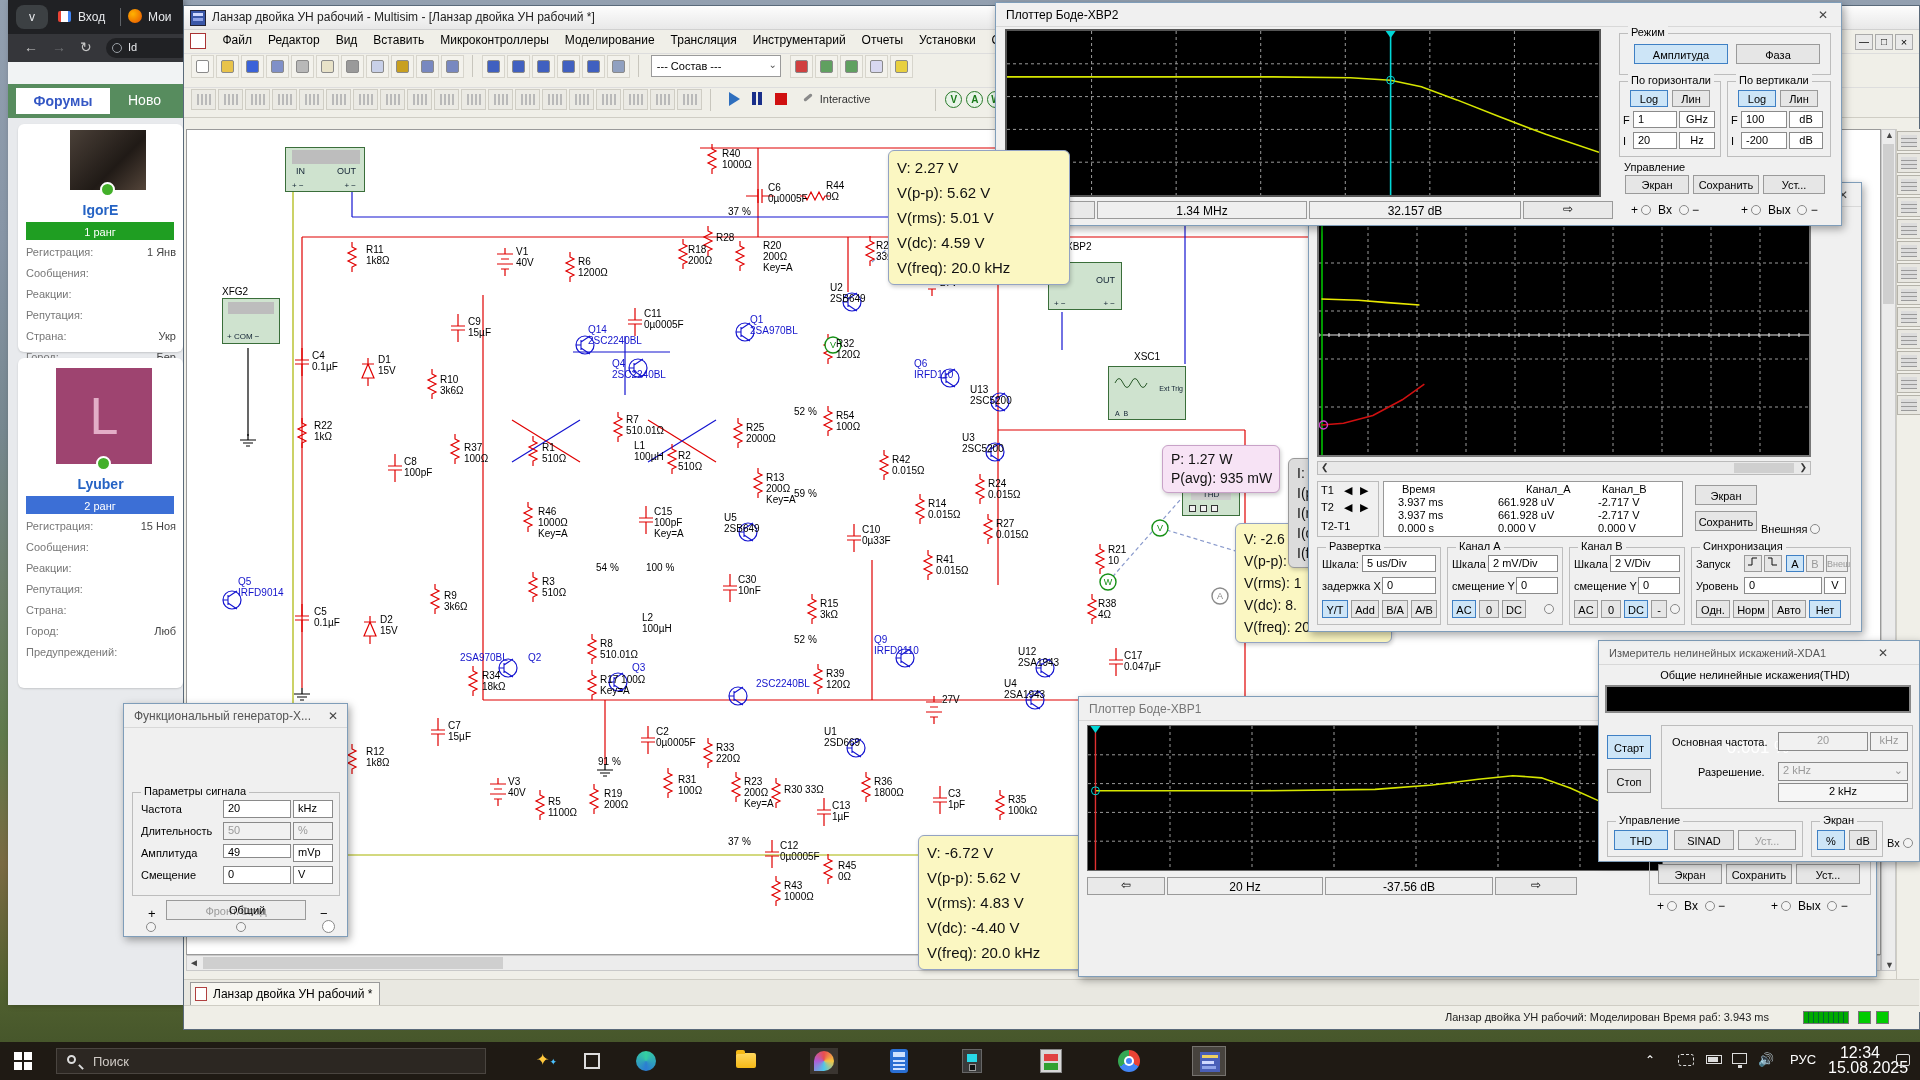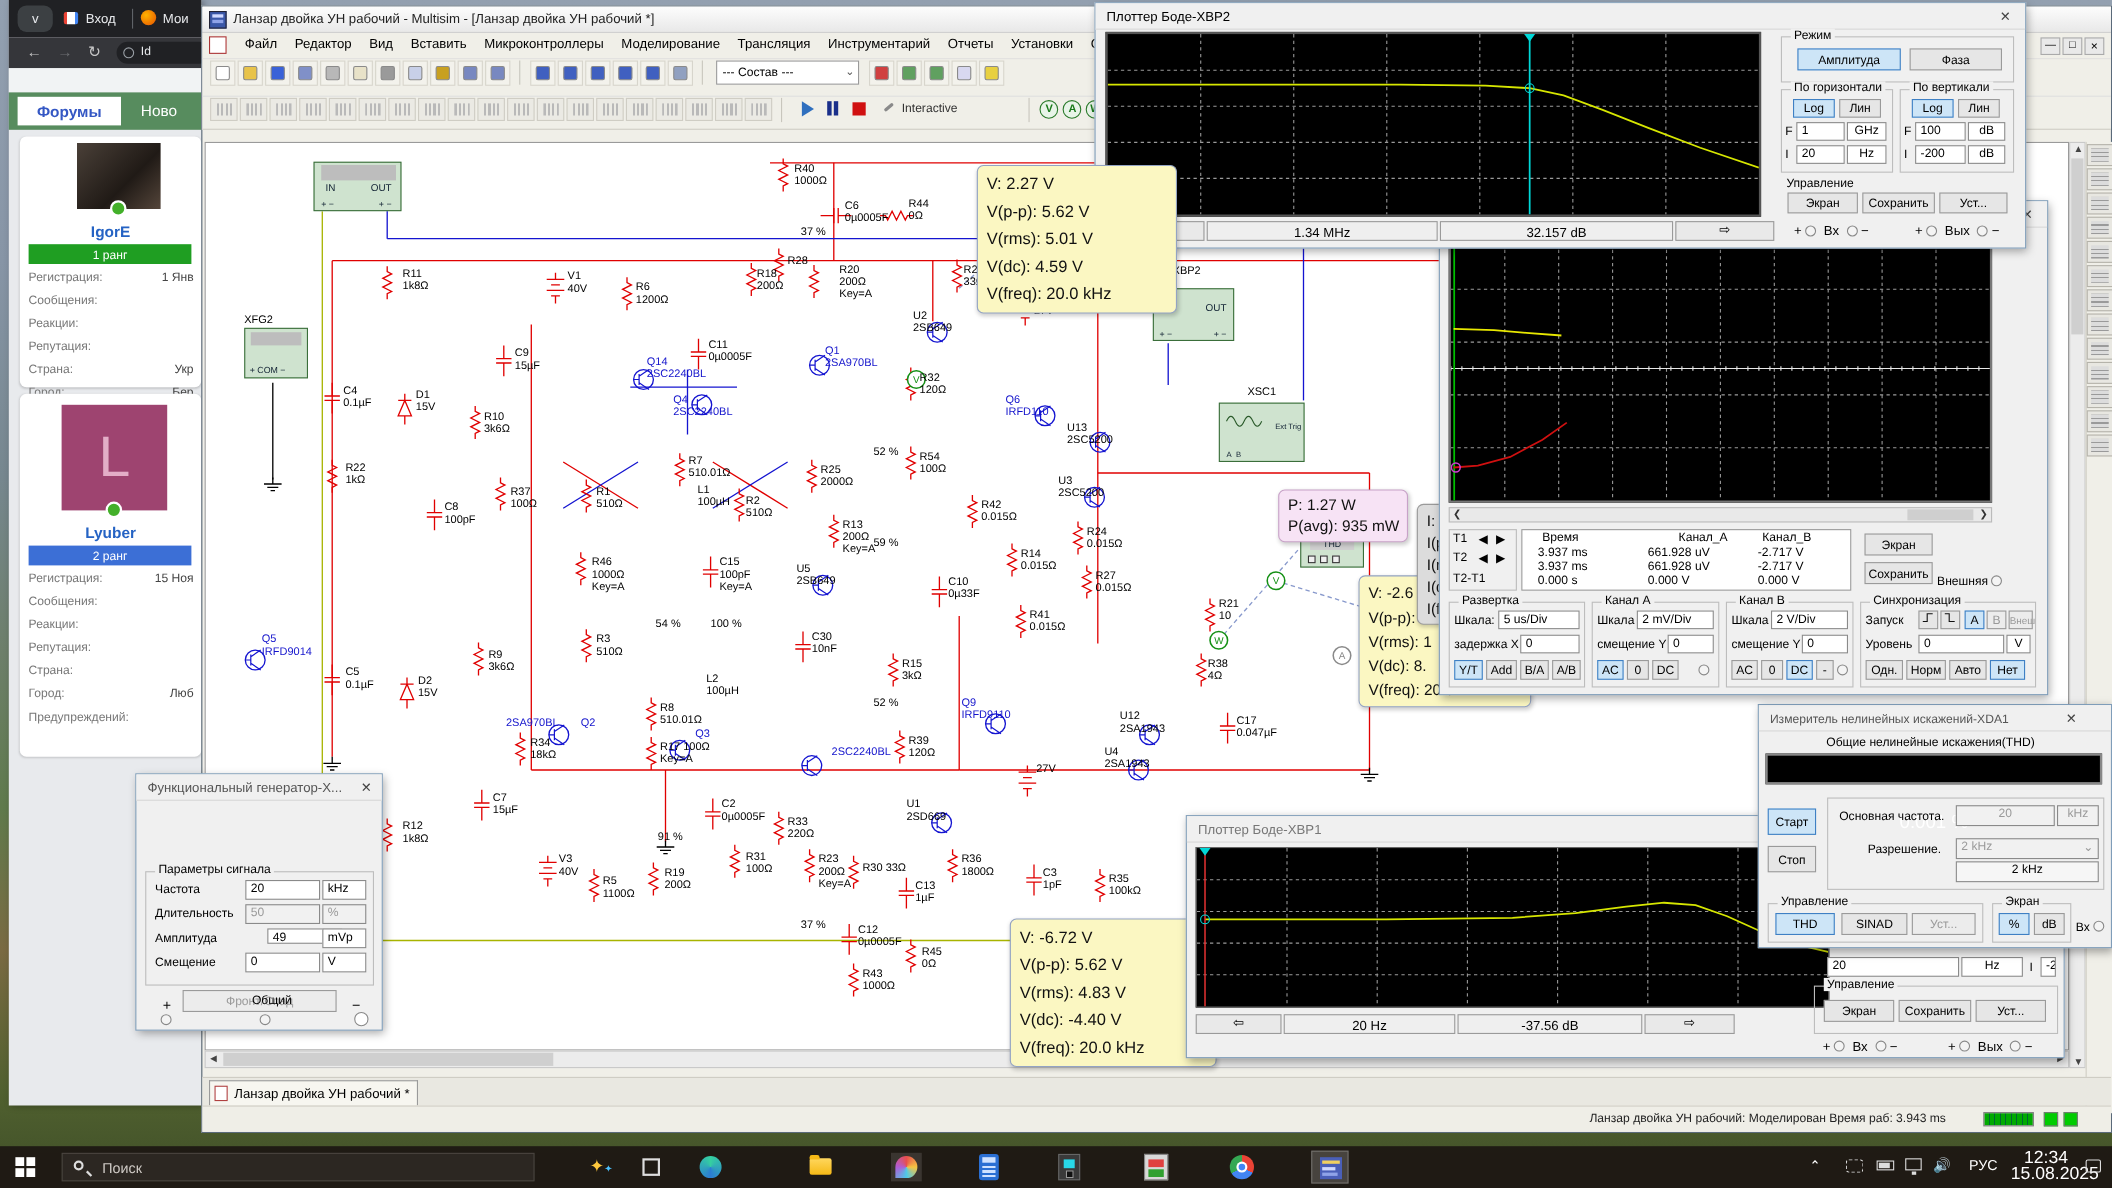--- a/index.html
+++ b/index.html
@@ -613,36 +613,36 @@
   <span class="xbtn" style="right:4px;">✕</span>
   <div class="grp" style="left:8px;top:88px;width:208px;height:104px;">
     <span class="leg">Параметры сигнала</span>
     <span class="lbl" style="left:8px;top:10px;">Частота</span>
     <div class="fld" style="left:90px;top:7px;width:68px;height:18px;"><span>20</span></div>
     <div class="fld" style="left:160px;top:7px;width:40px;height:18px;"><span>kHz</span></div>
     <span class="lbl" style="left:8px;top:32px;">Длительность</span>
     <div class="fld dis" style="left:90px;top:29px;width:68px;height:18px;"><span>50</span></div>
     <div class="fld dis" style="left:160px;top:29px;width:40px;height:18px;"><span>%</span></div>
     <span class="lbl" style="left:8px;top:54px;">Амплитуда</span>
-    <div class="fld" style="left:90px;top:51px;width:68px;height:14px;margin-left:20px;"><span>49</span></div>
+    <div class="fld" style="left:90px;top:51px;width:68px;height:14px;"><span>49</span></div>
     <div class="fld" style="left:160px;top:51px;width:40px;height:18px;"><span>mVp</span></div>
     <span class="lbl" style="left:8px;top:76px;">Смещение</span>
     <div class="fld" style="left:90px;top:73px;width:68px;height:18px;"><span>0</span></div>
     <div class="fld" style="left:160px;top:73px;width:40px;height:18px;"><span>V</span></div>
   </div>
   <div class="btn3d dis" style="left:42px;top:196px;width:140px;height:20px;line-height:20px;"><span>Фронт/Спад</span></div>
   <span class="lbl" style="left:24px;top:204px;font-size:13px;top:202px;">+</span>
   <span class="lbl" style="left:105px;top:200px;">Общий</span>
   <span class="lbl" style="left:196px;top:202px;font-size:13px;">−</span>
   <span class="radio" style="position:absolute;left:22px;top:218px;"></span>
   <span class="radio" style="position:absolute;left:112px;top:218px;"></span>
   <span class="radio" style="position:absolute;left:198px;top:216px;width:13px;height:13px;background:#fff;"></span>
 </div>
 
-<div class="win" style="left:1078px;top:741px;width:799px;height:221px;z-index:20;padding-left:13px;">
+<div class="win" style="left:1078px;top:696px;width:799px;height:281px;z-index:20;padding-left:13px;">
   <div class="tbar"><span style="color:#777;">Плоттер Боде-XBP1</span></div>
   <div class="crt" style="left:8px;top:28px;width:576px;height:146px;">
     <svg id="xbp1svg" width="574" height="144">
         <line x1="82" y1="0" x2="82" y2="144" stroke="#9a9a9a" stroke-width="1" stroke-dasharray="3 3"></line>
         <line x1="164" y1="0" x2="164" y2="144" stroke="#9a9a9a" stroke-width="1" stroke-dasharray="3 3"></line>
         <line x1="246" y1="0" x2="246" y2="144" stroke="#9a9a9a" stroke-width="1" stroke-dasharray="3 3"></line>
         <line x1="328" y1="0" x2="328" y2="144" stroke="#9a9a9a" stroke-width="1" stroke-dasharray="3 3"></line>
         <line x1="410" y1="0" x2="410" y2="144" stroke="#9a9a9a" stroke-width="1" stroke-dasharray="3 3"></line>
         <line x1="492" y1="0" x2="492" y2="144" stroke="#9a9a9a" stroke-width="1" stroke-dasharray="3 3"></line>
         <line x1="0" y1="28.8" x2="574" y2="28.8" stroke="#9a9a9a" stroke-width="1" stroke-dasharray="3 3"></line>

